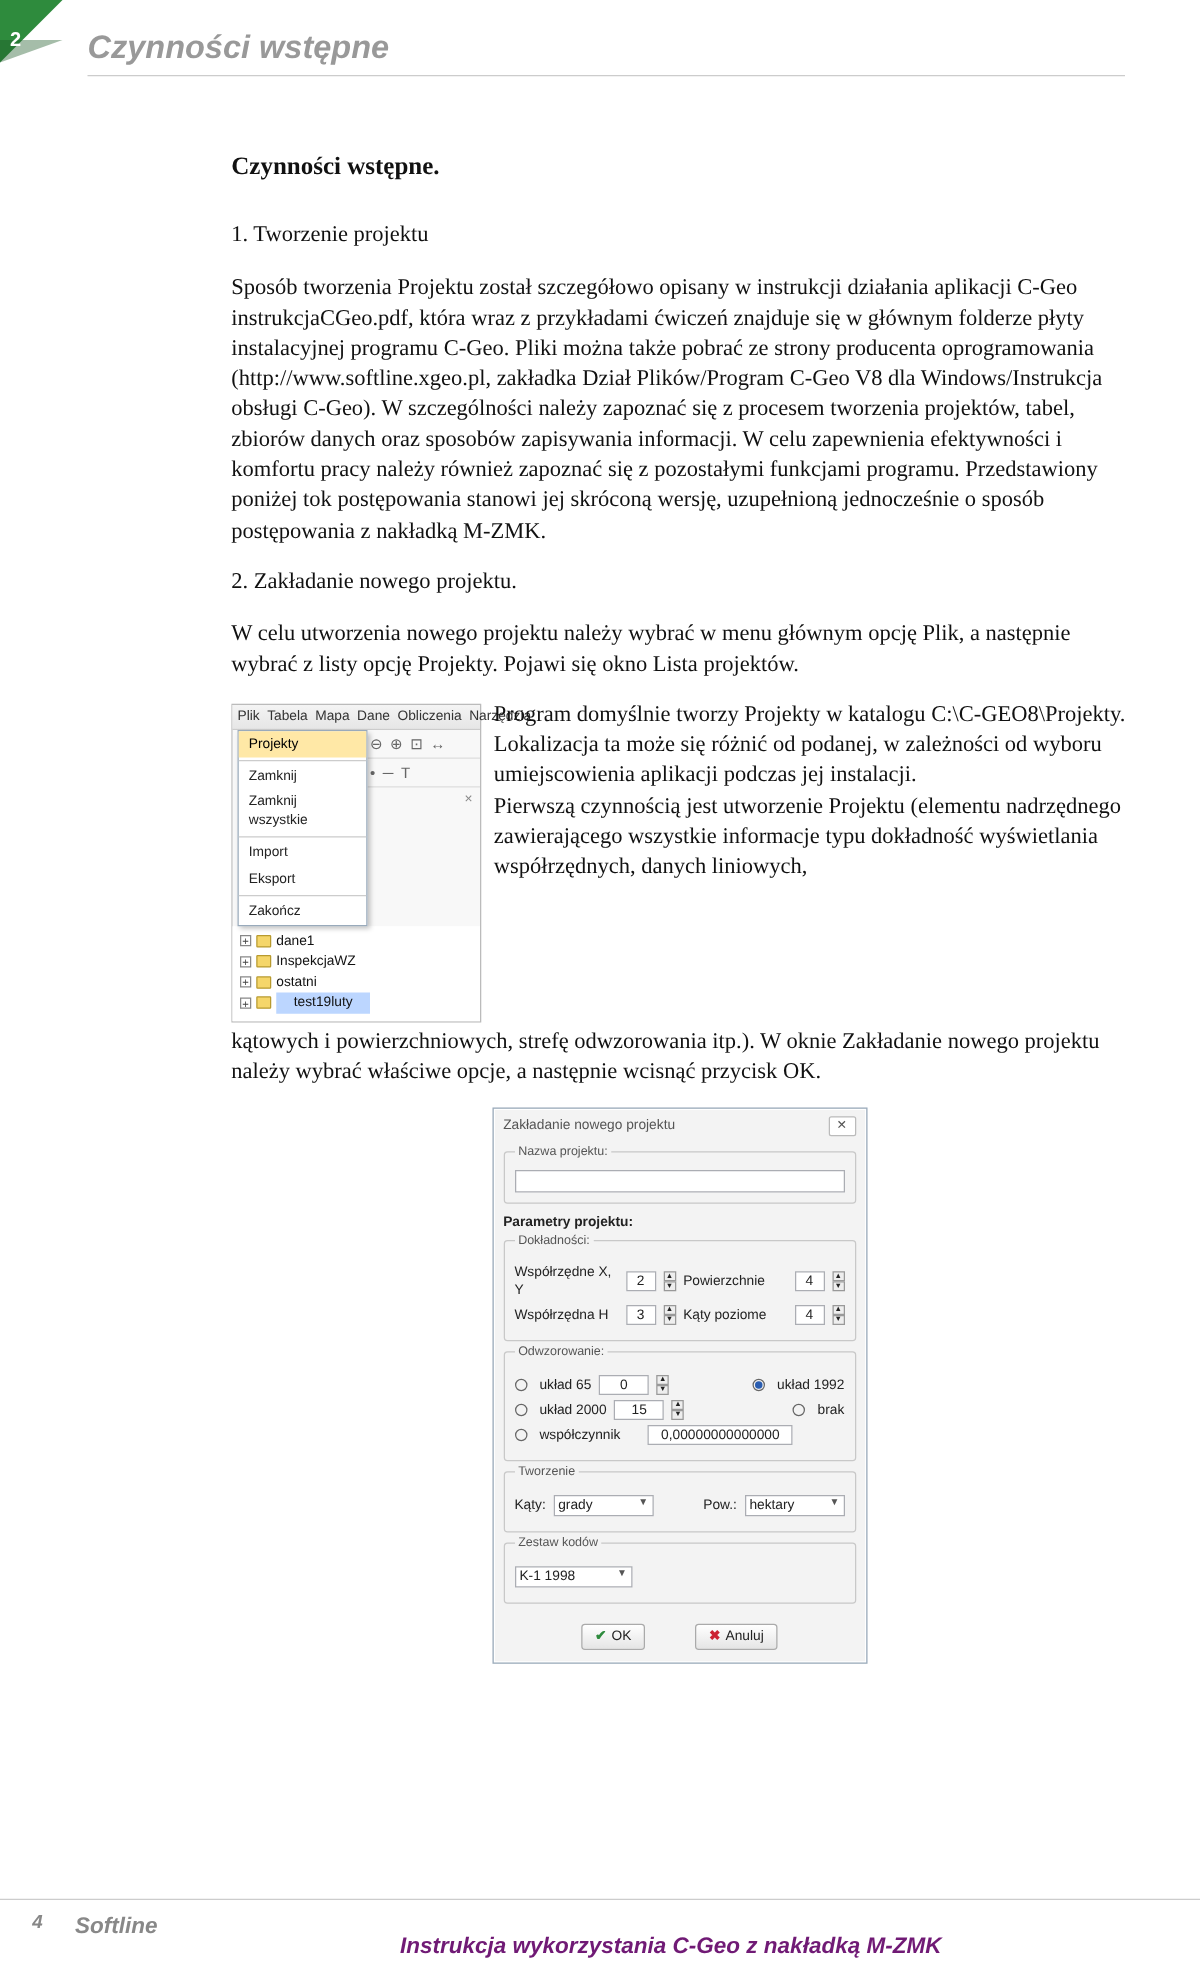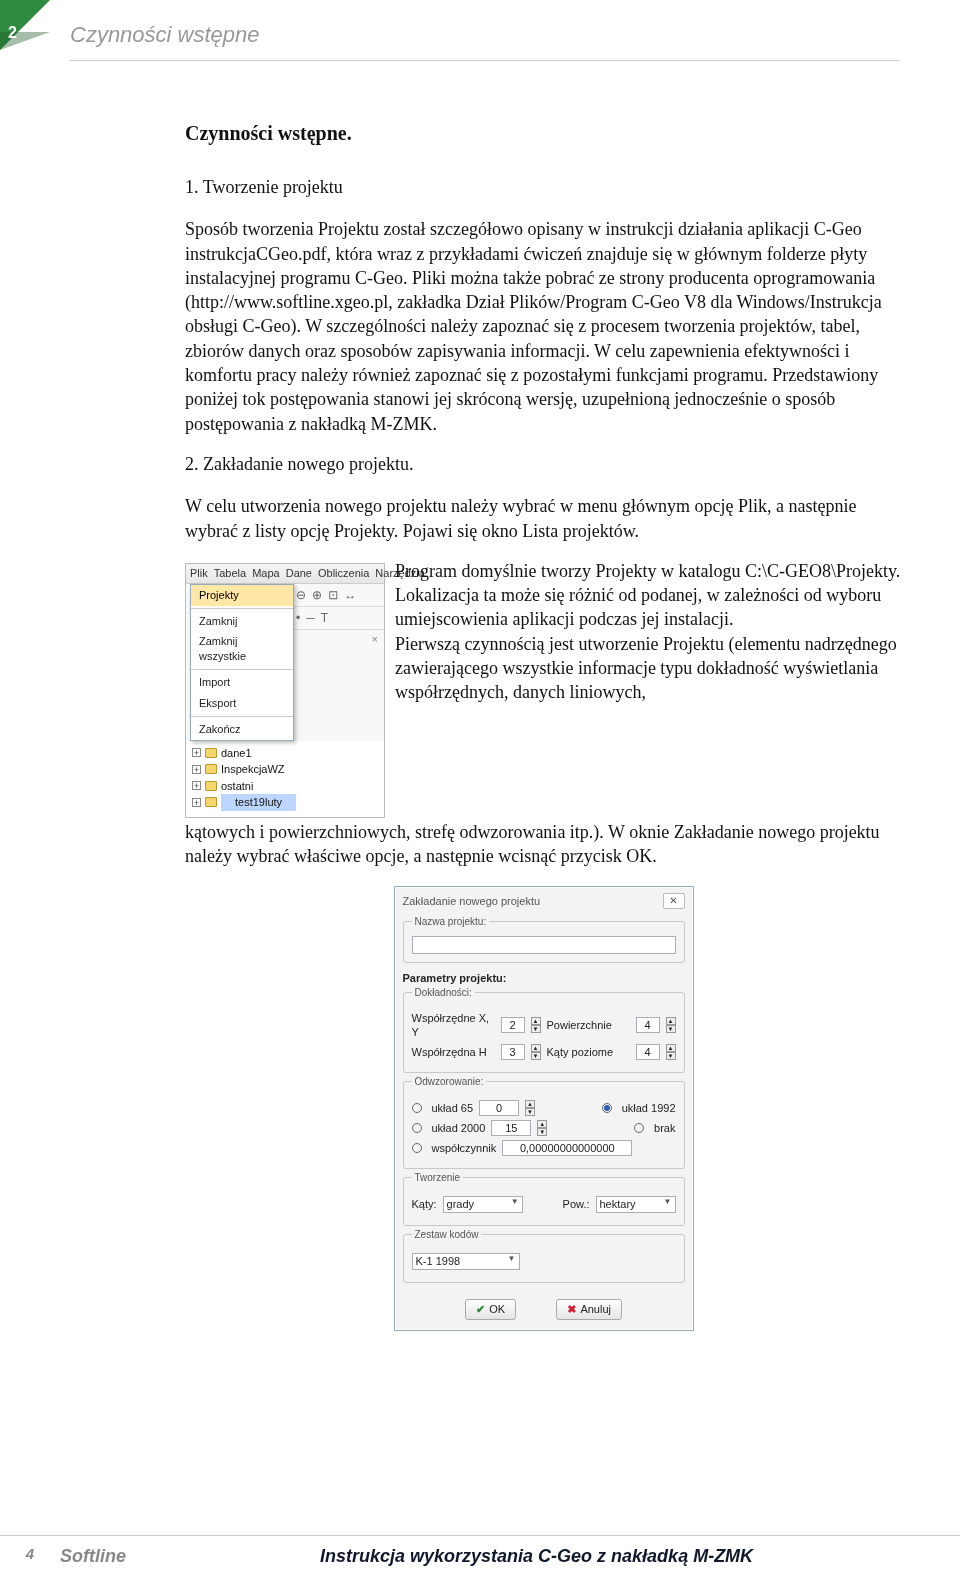--- a/index.html
+++ b/index.html
@@ -38,22 +38,22 @@
     z-index: 2;
   }
   .header {
     position: absolute;
     top: 20px;
     left: 70px;
     right: 60px;
     color: #999;
     font-family: Arial, sans-serif;
     font-style: italic;
-    font-weight: normal;
-    font-size: 22px;
+    font-weight: bold;
+    font-size: 26px;
     padding-bottom: 6px;
   }
   .header-rule {
     position: absolute;
     top: 60px; left: 70px; right: 60px;
     border-top: 1px solid #ccc;
   }
   .content {
     position: absolute;
     top: 120px;
@@ -134,21 +134,21 @@
     font-size: 11px;
     color: #222;
     border: 1px solid #9ab;
     background: #f3f3f3;
     box-shadow: 0 0 0 1px #fff inset;
   }
   .dlg-title {
     padding: 6px 8px;
     font-size: 11px;
     color: #555;
-    display:flex; justify-content:space-between;align-items:center;
+    display:flex; justify-content:space-between;
   }
   .dlg-close {
     border:1px solid #bbb; width:22px; text-align:center;
     background:#fff; border-radius:2px; font-size:10px;
   }
   .grp {
     margin: 6px 8px 8px 8px;
     border: 1px solid #c8c8c8;
     border-radius: 3px;
     position: relative;
@@ -169,21 +169,21 @@
     margin: 4px 8px 0 8px; color:#222;
   }
   .field-row { display:flex; align-items:center; gap:6px; margin:4px 0; }
   .field-row label { flex: 1; font-size:11px; color:#222; }
   .numbox {
     width: 24px; height:16px; background:#fff;
     border:1px solid #abadb3; text-align:center;
     font-size:11px; display:flex; align-items:center; justify-content:center;
   }
   .numbox.wide { width:40px; }
-  .numbox.xwide { width:130px; }
+  .numbox.xwide { width:116px;margin-left:16px; }
   .spin { width:10px; display:flex; flex-direction:column; }
   .spin div { height:8px; border:1px solid #999; background:#eee; font-size:6px; line-height:6px; text-align:center; }
   .radio { display:inline-block; width:10px; height:10px; border:1px solid #666; border-radius:50%; margin-right:4px; position:relative; }
   .radio.sel::after { content:""; position:absolute; top:1px; left:1px; width:6px; height:6px; border-radius:50%; background:#2a5db0; }
   .combo {
     height:17px; background:#fff; border:1px solid #abadb3;
     display:flex; align-items:flex-start; justify-content:space-between;
     padding:0 3px; font-size:11px;
   }
   .combo .arrow { font-size:8px; color:#555; }
@@ -203,21 +203,21 @@
     bottom: 18px;
     left: 0; right: 0;
     border-top: 1px solid #ccc;
     padding-top: 8px;
     display: flex;
     font-family: Arial, sans-serif;
     font-style: italic;
   }
   .footer .pn { width: 60px; text-align: center; color:#888; font-weight:bold; font-size:15px; }
   .footer .soft { width:260px; color:#888; font-weight:bold; font-size:18px; }
-  .footer .doc { flex:1; color:#0f172a; font-weight:bold; font-size:18px; }
+  .footer .doc { flex:1; color:#701a75; font-weight:bold; font-size:18px;margin-top:16px; }
 </style>
 </head>
 <body>
 
 <div class="page-corner"></div>
 <div class="page-corner-fold"></div>
 <div class="page-number-top">2</div>
 <div class="header">Czynności wstępne</div>
 <div class="header-rule"></div>
 
@@ -392,21 +392,21 @@
           <div class="combo" style="width:80px">
               <span>hektary</span>
               <span class="arrow">▼</span>
             </div>
         </div>
       </div>
 
       <div class="grp">
         <div class="legend">Zestaw kodów</div>
         <div class="field-row">
-          <div class="combo" style="width:108px">
+          <div class="combo" style="width:94px">
               <span>K-1 1998</span>
               <span class="arrow">▼</span>
             </div>
           <span style="flex:1"></span>
         </div>
       </div>
 
       <div class="btn-row">
         <div class="btn">
             <span class="chk">✔</span>

